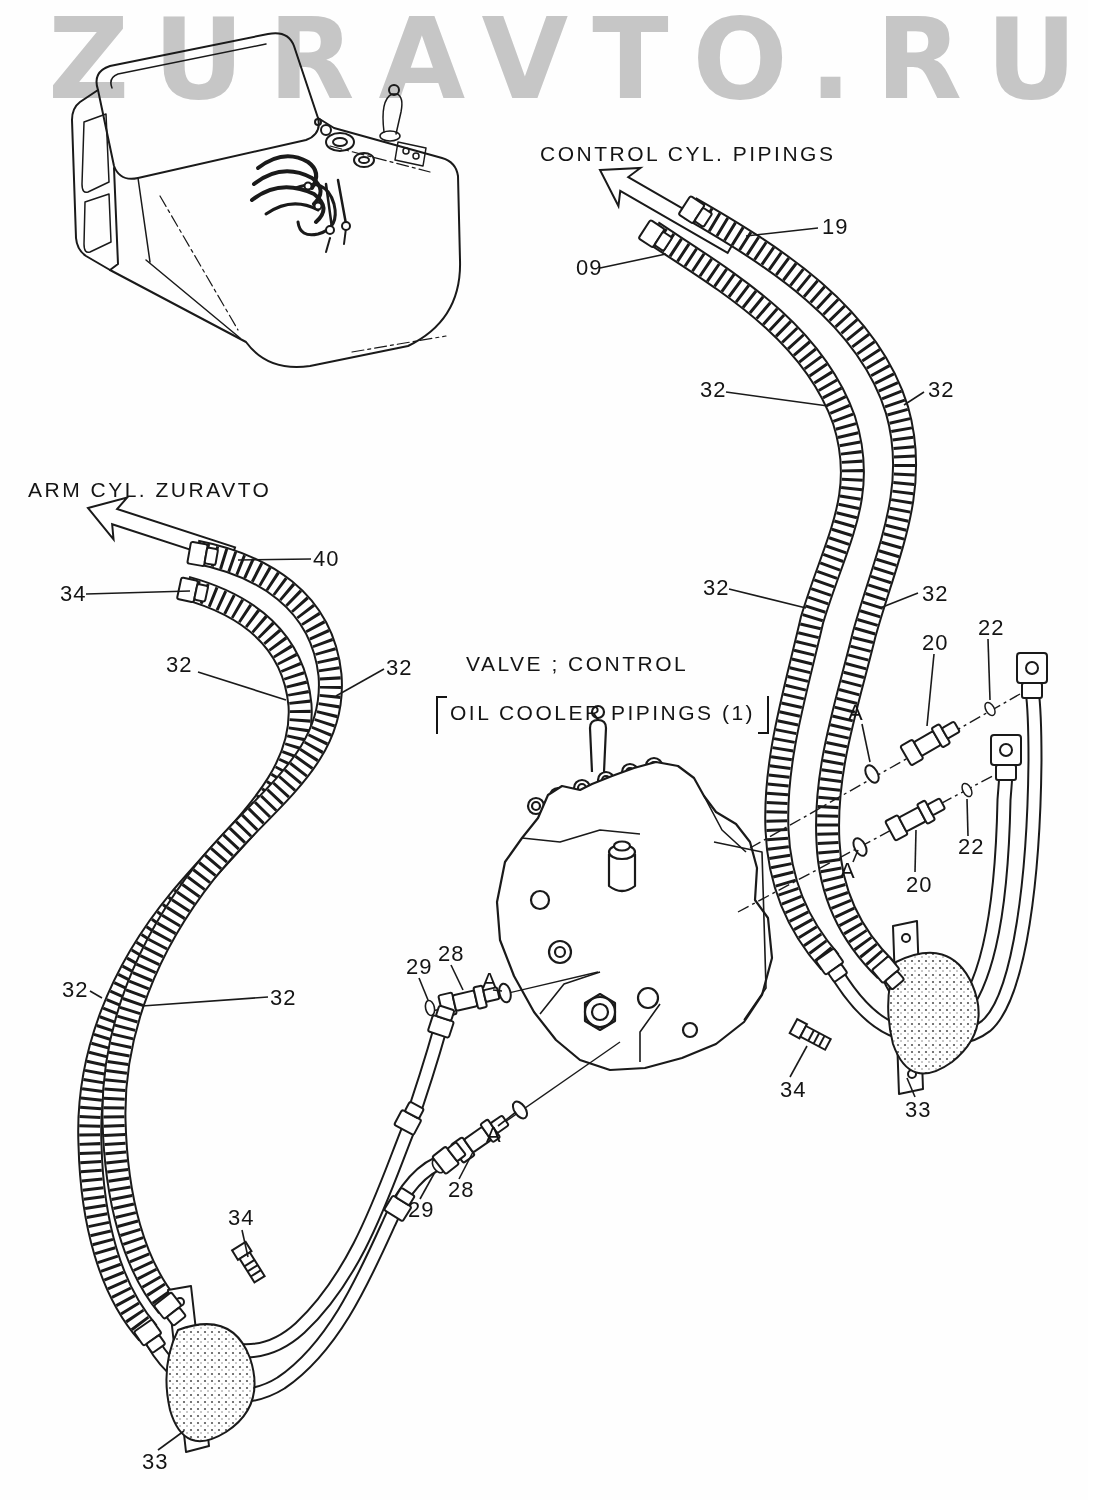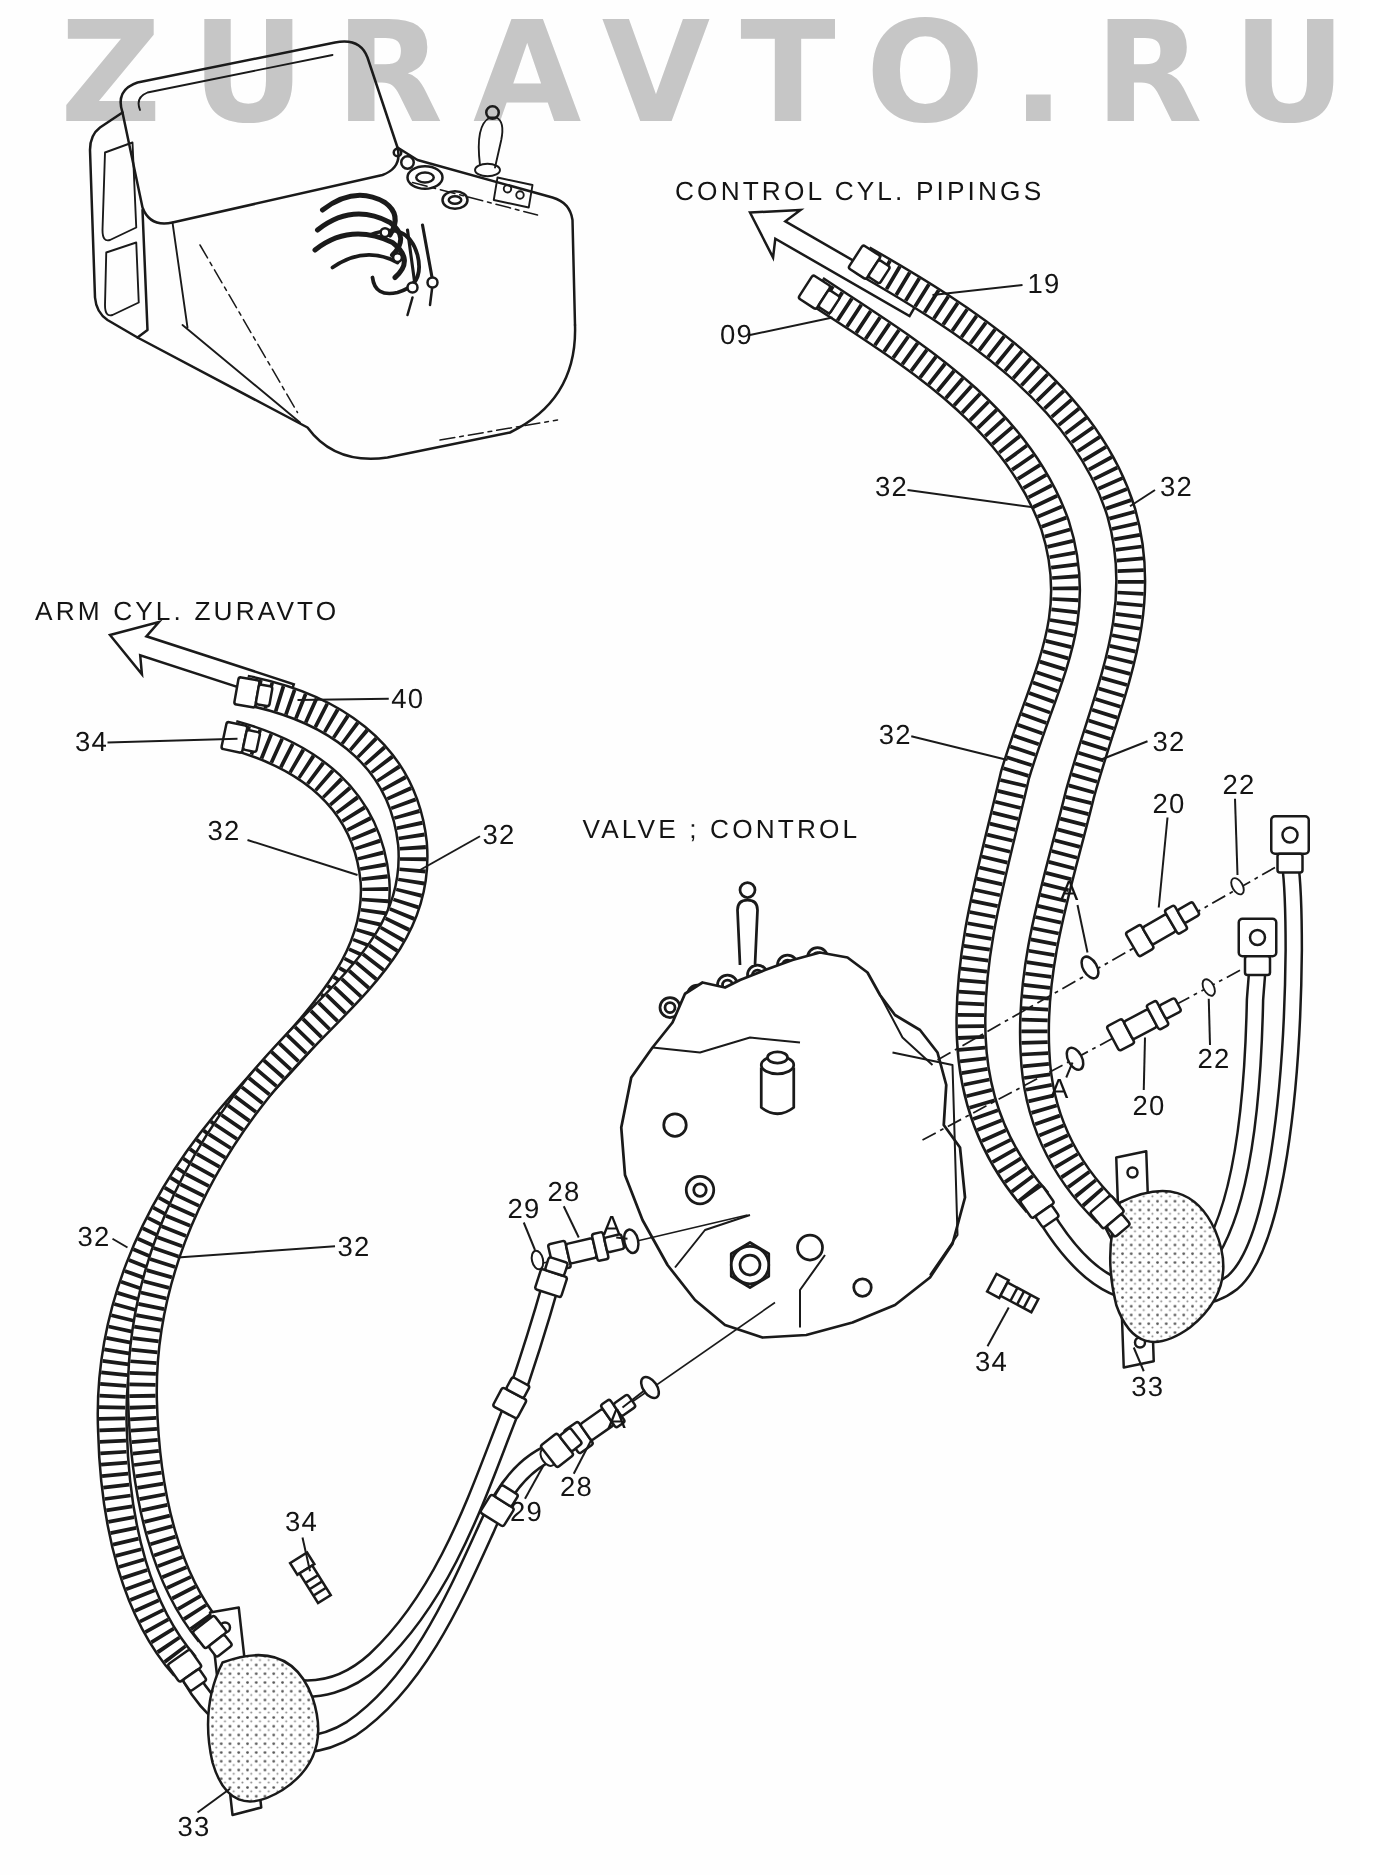--- a/index.html
+++ b/index.html
@@ -284,20 +284,25 @@
       <line x1="790" y1="1077" x2="807" y2="1046"></line>
       <line x1="915" y1="1097" x2="907" y2="1078"></line>
       <line x1="242" y1="1230" x2="248" y2="1257"></line>
       <line x1="158" y1="1450" x2="184" y2="1431"></line>
     </g>
   </svg>
 
   <div class="title" style="left:540px; top:142px">CONTROL CYL. PIPINGS</div>
   <div class="title" style="left:28px; top:478px">ARM CYL. ZURAVTO</div>
   <div class="title" style="left:466px; top:652px">VALVE ; CONTROL</div>
+  <div class="bracket-row" style="left:436px; top:696px">
+    <span class="br-l"></span>
+    <span class="txt">OIL COOLER PIPINGS (1)</span>
+    <span class="br-r"></span>
+  </div>
 
   <div class="lbl" style="left:822px; top:214px">19</div>
   <div class="lbl" style="left:576px; top:255px">09</div>
   <div class="lbl" style="left:700px; top:377px">32</div>
   <div class="lbl" style="left:928px; top:377px">32</div>
   <div class="lbl" style="left:313px; top:546px">40</div>
   <div class="lbl" style="left:60px; top:581px">34</div>
   <div class="lbl" style="left:703px; top:575px">32</div>
   <div class="lbl" style="left:922px; top:581px">32</div>
   <div class="lbl" style="left:166px; top:652px">32</div>

